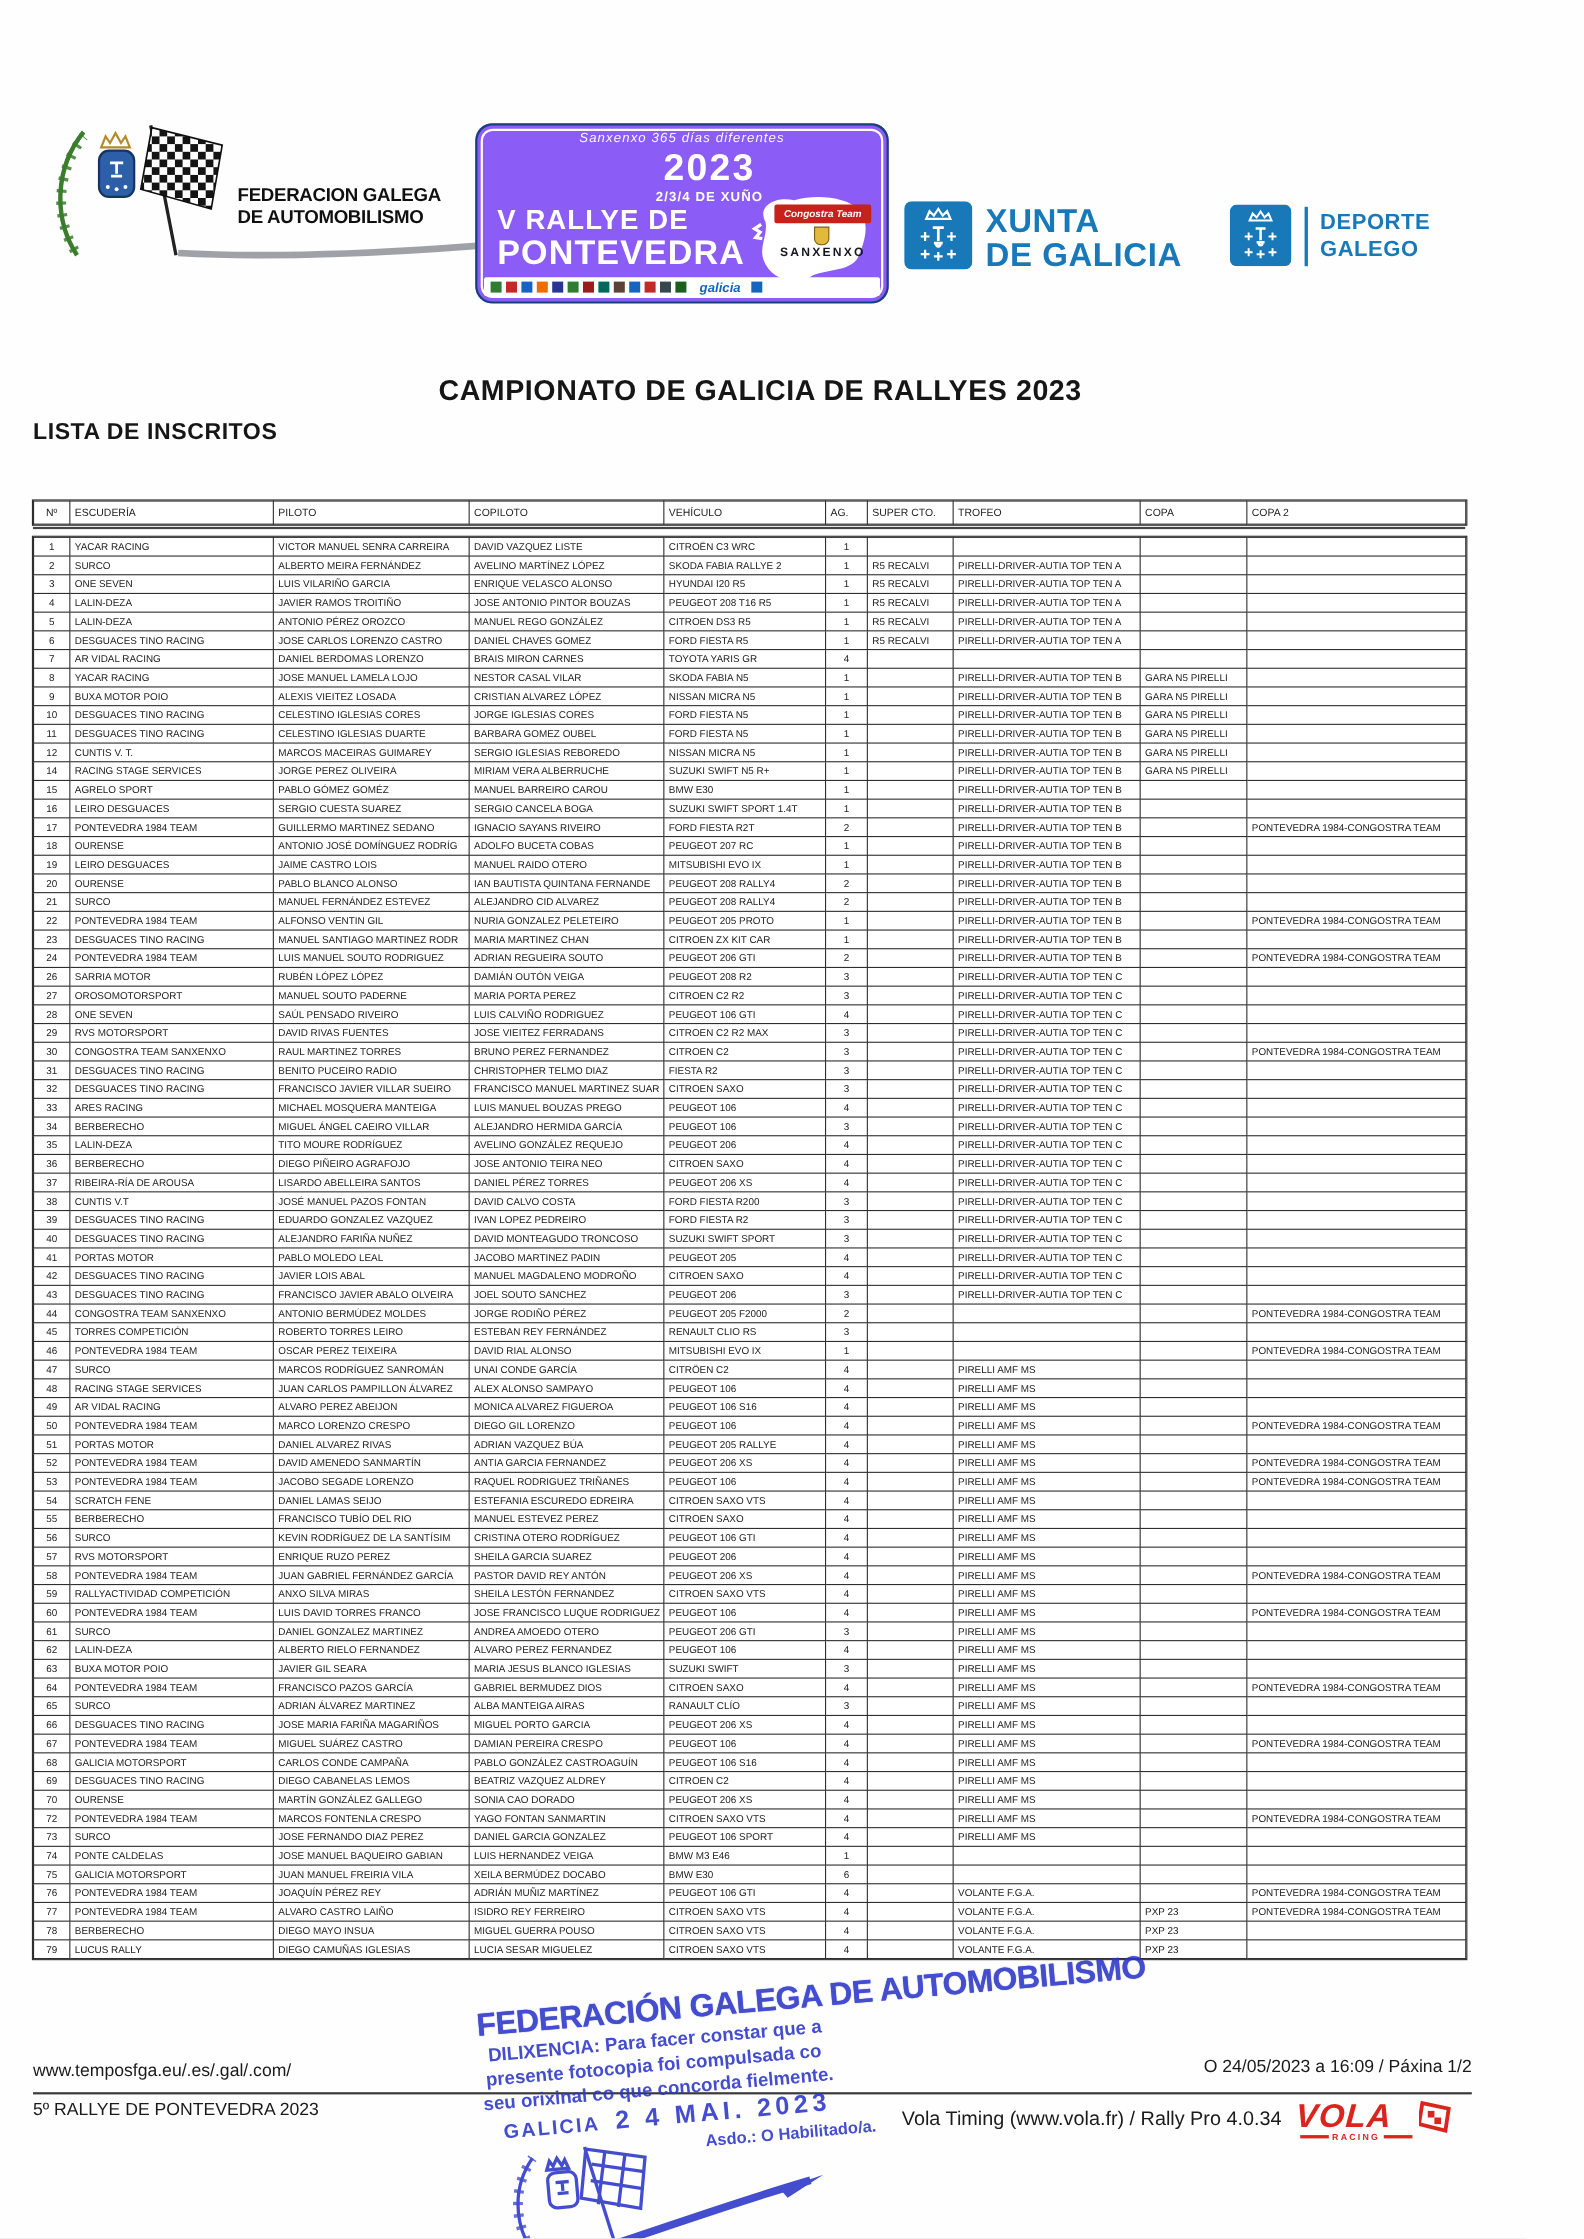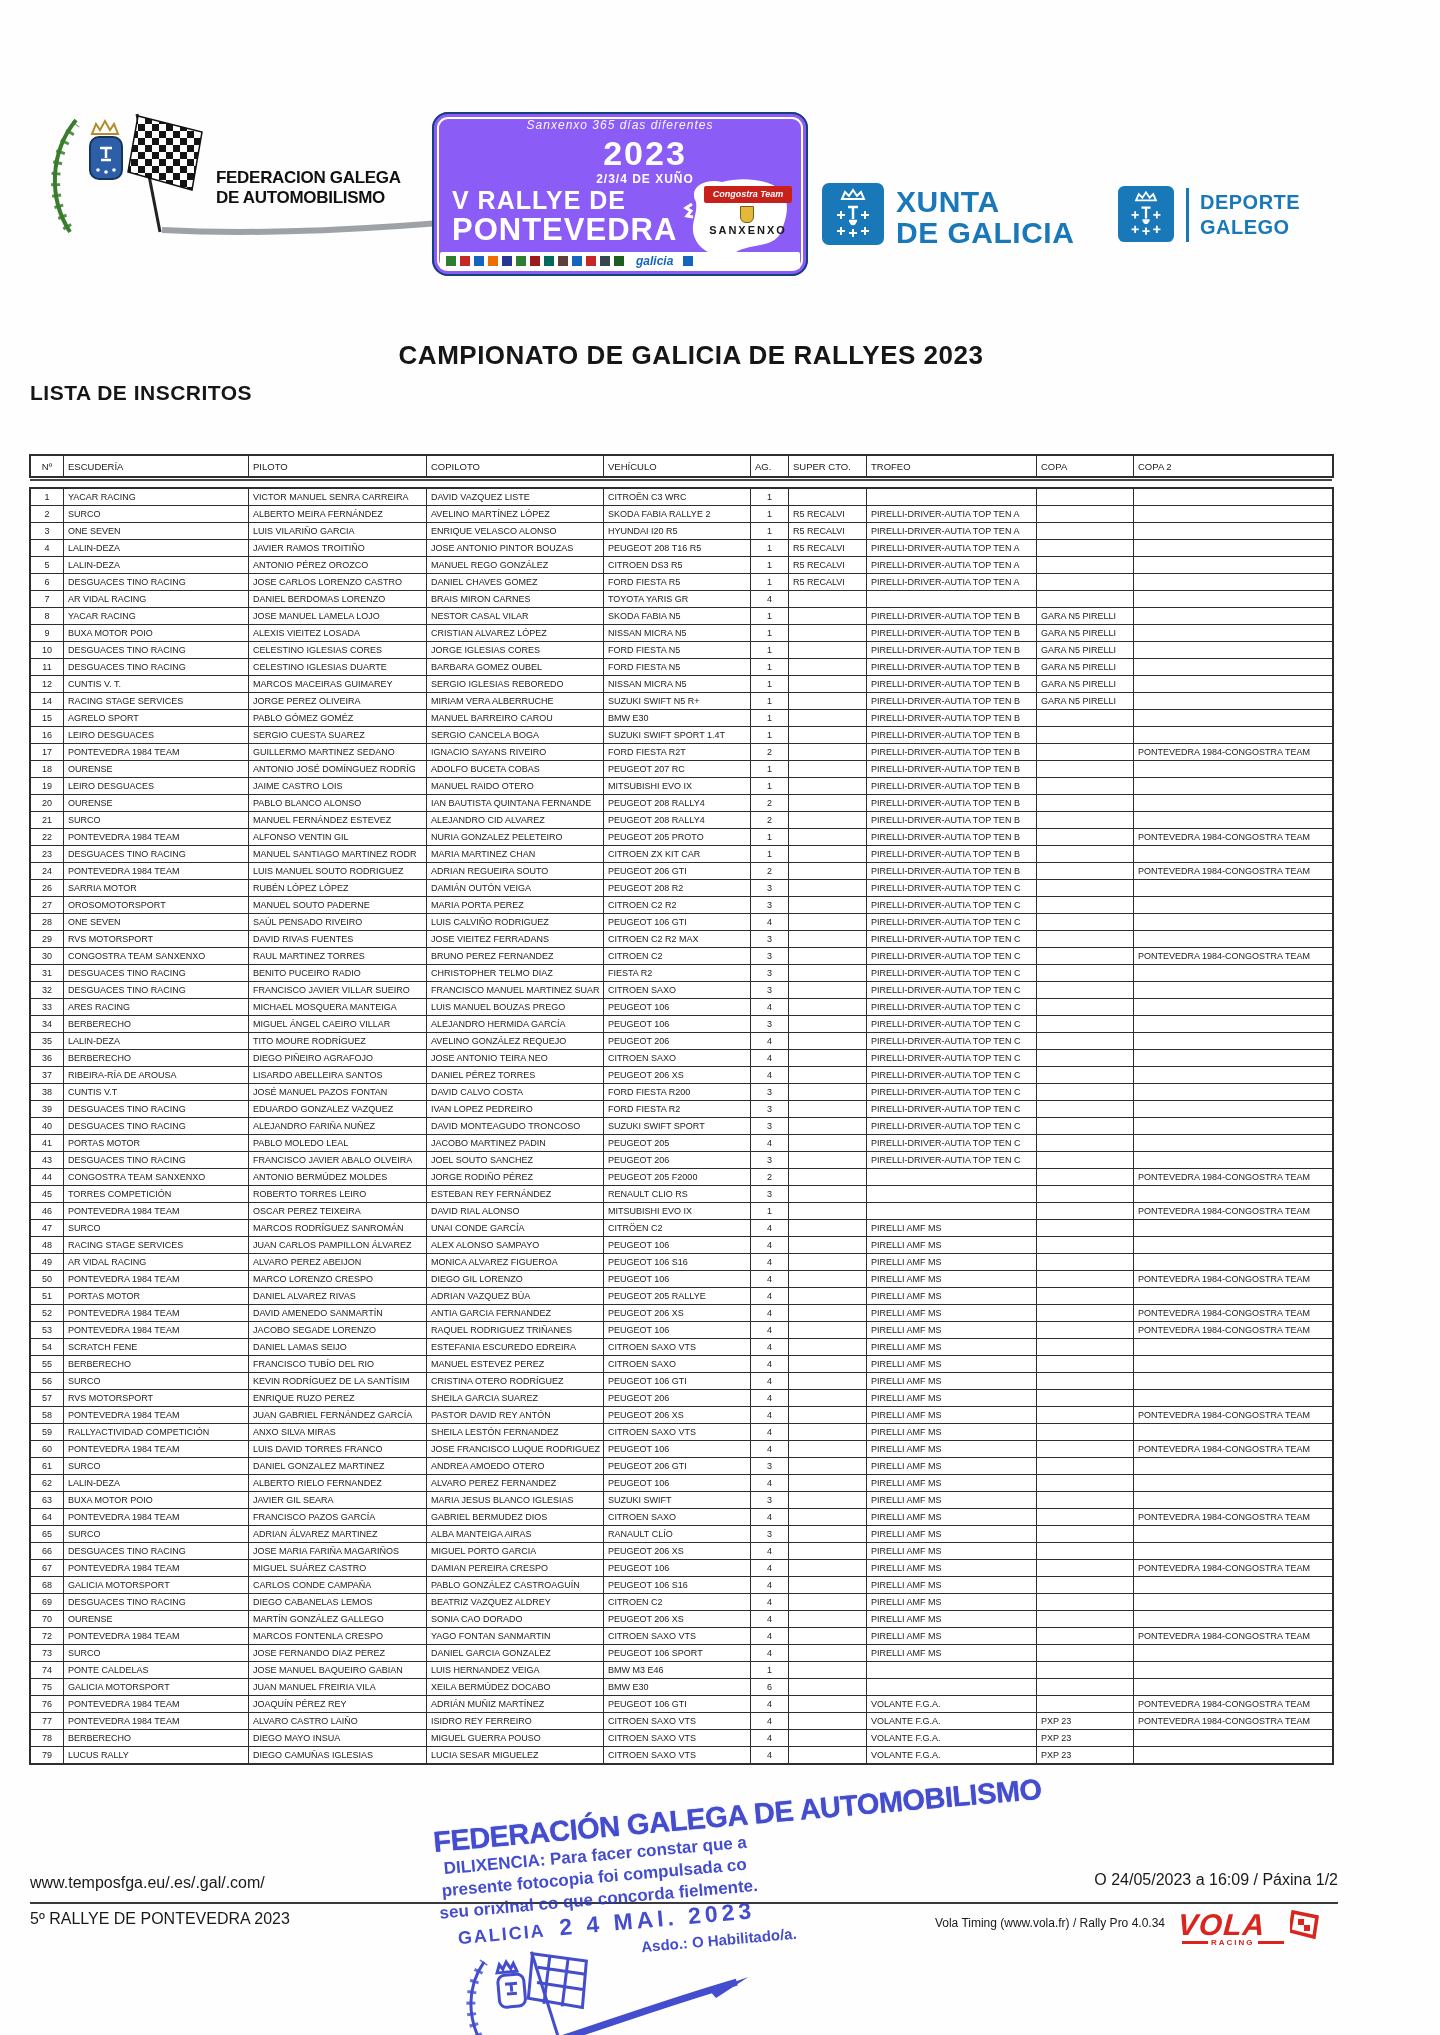--- a/index.html
+++ b/index.html
@@ -58,21 +58,21 @@
   td{height:16px;font-size:9px;line-height:16px;color:#1c1c1c;}
   td.c,th.c{text-align:center;padding:0 1px;}
   #head-underline{left:30px;top:479px;width:1302px;height:2px;background:#444;}
   #head-table,#body-table{box-shadow:0 0 0 1px #2e2e2e;}
 
   
   .f-web{left:30px;top:1874px;font-size:16px;color:#1a1a1a;}
   .f-date{left:738px;top:1871px;width:600px;text-align:right;font-size:16px;color:#1a1a1a;}
   .f-rule{left:30px;top:1902px;width:1308px;height:2px;background:#3a3a3a;}
   .f-event{left:30px;top:1910px;font-size:16px;color:#1a1a1a;}
-  .f-timing{left:640px;top:1916px;width:525px;text-align:right;font-size:12px;color:#1a1a1a;}
+  .f-timing{left:640px;top:1916px;width:525px;text-align:right;font-size:18px;color:#1a1a1a;}
   .vola{left:1178px;top:1908px;width:160px;height:44px;}
   .vola-word{position:absolute;left:0;top:0;font-size:30px;font-weight:900;font-style:italic;
              color:#d9251d;letter-spacing:1px;transform:skewX(-4deg);}
   .vola-flag{position:absolute;left:112px;top:2px;}
   .vola-racing{position:absolute;left:4px;top:30px;display:flex;align-items:center;gap:3px;}
   .vola-racing i{display:block;width:26px;height:3px;background:#d9251d;}
   .vola-racing span{font-size:8px;font-weight:bold;color:#d9251d;letter-spacing:2px;}
 
   
   .stamp{left:432px;top:1826px;width:690px;height:240px;transform:rotate(-5deg);
@@ -686,20 +686,32 @@
           <td>PABLO MOLEDO LEAL</td>
           <td>JACOBO MARTINEZ PADIN</td>
           <td>PEUGEOT 205</td>
           <td class="c">4</td>
           <td></td>
           <td>PIRELLI-DRIVER-AUTIA TOP TEN C</td>
           <td></td>
           <td></td>
         </tr>
         <tr>
+          <td class="c">42</td>
+          <td>DESGUACES TINO RACING</td>
+          <td>JAVIER LOIS ABAL</td>
+          <td>MANUEL MAGDALENO MODROÑO</td>
+          <td>CITROEN SAXO</td>
+          <td class="c">4</td>
+          <td></td>
+          <td>PIRELLI-DRIVER-AUTIA TOP TEN C</td>
+          <td></td>
+          <td></td>
+        </tr>
+        <tr>
           <td class="c">43</td>
           <td>DESGUACES TINO RACING</td>
           <td>FRANCISCO JAVIER ABALO OLVEIRA</td>
           <td>JOEL SOUTO SANCHEZ</td>
           <td>PEUGEOT 206</td>
           <td class="c">3</td>
           <td></td>
           <td>PIRELLI-DRIVER-AUTIA TOP TEN C</td>
           <td></td>
           <td></td>

